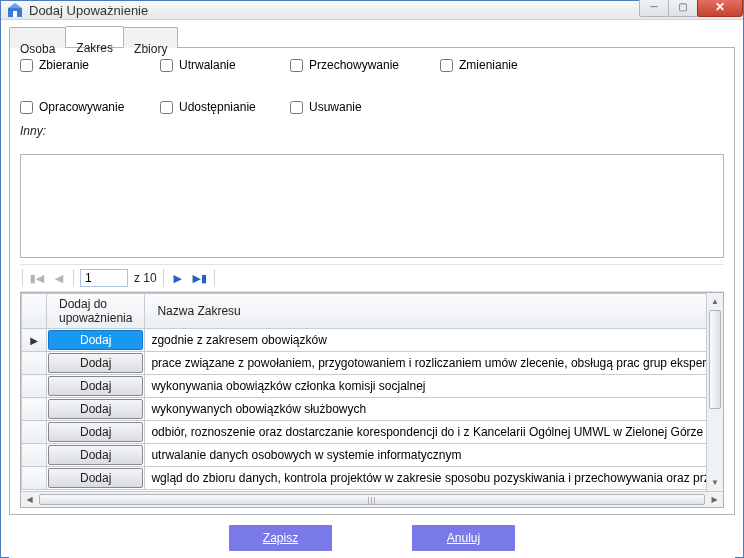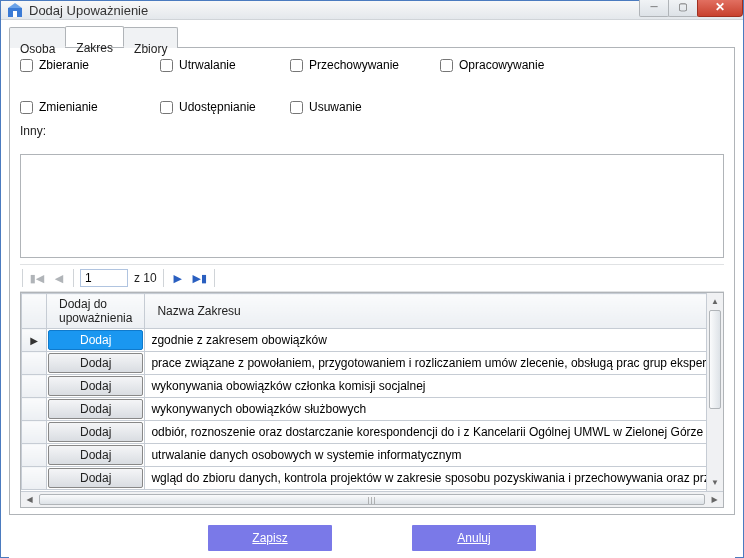--- a/index.html
+++ b/index.html
@@ -13,21 +13,21 @@
 .win-btn { width: 30px; height: 20px; display: flex; align-items: center; justify-content: center; border: 1px solid #b0b4b8; border-top: none; background: linear-gradient(#f4f6f8, #dde2e7); font-size: 10px; color: #555; border-radius: 0 0 2px 2px; margin-left: -1px; }
 .win-btn.close { width: 46px; background: linear-gradient(#e6786a, #c8412e); color: #fff; border-color: #a03020; border-radius: 0 0 4px 2px; font-size: 12px; font-weight: bold; }
 .content { flex: 1; padding: 6px 8px 8px 8px; display: flex; flex-direction: column; }
 .tabs { display: flex; border-bottom: 1px solid #b0b4b8; height: 22px; }
 .tab { padding: 14px 10px 2px; border: 1px solid #b0b4b8; border-bottom: none; background: #f0f2f4; margin-right: -1px; position: relative; top: 1px; border-radius: 2px 2px 0 0; font-size: 12px; color: #222; }
 .tab.active { background: #fff; top: 0; border-bottom: 1px solid #fff; z-index: 2; }
 .tab-body { border: 1px solid #b0b4b8; border-top: none; padding: 10px 10px 6px 10px; flex: 1; display: flex; flex-direction: column; }
 .checks { display: grid; grid-template-columns: 140px 130px 150px 160px; row-gap: 28px; margin-bottom: 10px; }
 .check-item { display: flex; align-items: center; gap: 6px; }
 .check-item input { margin: 0; }
-.inny-label { font-size: 12px; color: #222; margin-bottom: 16px; }
+.inny-label { font-size: 12px; color: #222; margin-bottom: 16px; font-style: italic; }
 .inny-box { border: 1px solid #b0b4b8; height: 104px; background: #fff; margin-bottom: 6px; }
 .pager { display: flex; align-items: center; gap: 6px; padding: 4px 2px; border-top: 1px solid #e0e2e4; border-bottom: 1px solid #e0e2e4; }
 .pager .sep { width: 1px; height: 18px; background: #d0d4d8; }
 .pager-btn { width: 16px; height: 16px; display: flex; align-items: center; justify-content: center; color: #2a5fc0; font-size: 11px; }
 .pager-btn.disabled { color: #b0b4b8; }
 .page-input { width: 48px; height: 18px; border: 1px solid #b0c4e0; padding: 0 4px; font-size: 12px; }
 .page-total { font-size: 12px; color: #222; }
 .grid-wrap { border: 1px solid #b0b4b8; flex: 1; display: flex; flex-direction: column; min-height: 0; }
 table { border-collapse: collapse; width: 100%; }
 th { background: linear-gradient(#fafbfc, #eceff3); border: 1px solid #c6ccd4; font-weight: normal; text-align: left; padding: 3px 12px; font-size: 12px; color: #222; }
@@ -41,21 +41,21 @@
 .add-btn.selected { background: #1a97f0; color: #fff; border: 1px solid #0f7acc; }
 .row-pointer { font-size: 10px; color: #333; }
 .vscroll { width: 17px; background: #f0f1f3; border-left: 1px solid #c6ccd4; }
 .grid-inner { display: flex; height: 100%; }
 .grid-body { flex: 1; overflow: hidden; }
 .hscroll { height: 17px; background: #f0f1f3; border-top: 1px solid #c6ccd4; display: flex; align-items: center; position: relative; }
 .hscroll-thumb { position: absolute; left: 18px; right: 18px; top: 2px; bottom: 2px; background: linear-gradient(#fafbfc, #dde2e7); border: 1px solid #b0b4b8; border-radius: 2px; display: flex; align-items: center; justify-content: center; }
 .hscroll-thumb::after { content: "|||"; font-size: 7px; letter-spacing: 1px; color: #888; }
 .hscroll-arrow { width: 17px; height: 100%; display: flex; align-items: center; justify-content: center; font-size: 8px; color: #666; }
 .footer { height: 46px; display: flex; align-items: center; justify-content: center; gap: 80px; background: #fff; }
-.footer-btn { width: 124px; height: 26px; background: #7a79e8; color: #fff; border: none; font-size: 12px; text-decoration: underline; border-radius: 1px; }
+.footer-btn { width: 103px; height: 26px; background: #7a79e8; color: #fff; border: none; font-size: 12px; text-decoration: underline; border-radius: 1px; }
 .vscroll-inner { display: flex; flex-direction: column; height: 100%; }
 .vscroll-arrow { height: 17px; display: flex; align-items: center; justify-content: center; font-size: 8px; color: #666; }
 .vscroll-track { flex: 1; position: relative; }
 .vscroll-thumb { position: absolute; top: 0; left: 2px; right: 2px; height: 60%; background: linear-gradient(to right,#fafbfc,#dde2e7); border: 1px solid #b0b4b8; border-radius: 2px; }
 </style>
 </head>
 <body>
 
 <div class="window">
   <div class="titlebar">
@@ -90,25 +90,25 @@
         <label class="check-item">
             <input type="checkbox" style="">
             <span>Utrwalanie</span>
           </label>
         <label class="check-item">
             <input type="checkbox" style="">
             <span>Przechowywanie</span>
           </label>
         <label class="check-item">
             <input type="checkbox" style="">
+            <span>Zmienianie</span>
+          </label>
+        <label class="check-item">
+            <input type="checkbox" style="">
             <span>Opracowywanie</span>
-          </label>
-        <label class="check-item">
-            <input type="checkbox" style="">
-            <span>Zmienianie</span>
           </label>
         <label class="check-item">
             <input type="checkbox" style="">
             <span>Udostępnianie</span>
           </label>
         <label class="check-item">
             <input type="checkbox" style="">
             <span>Usuwanie</span>
           </label>
       </div>

